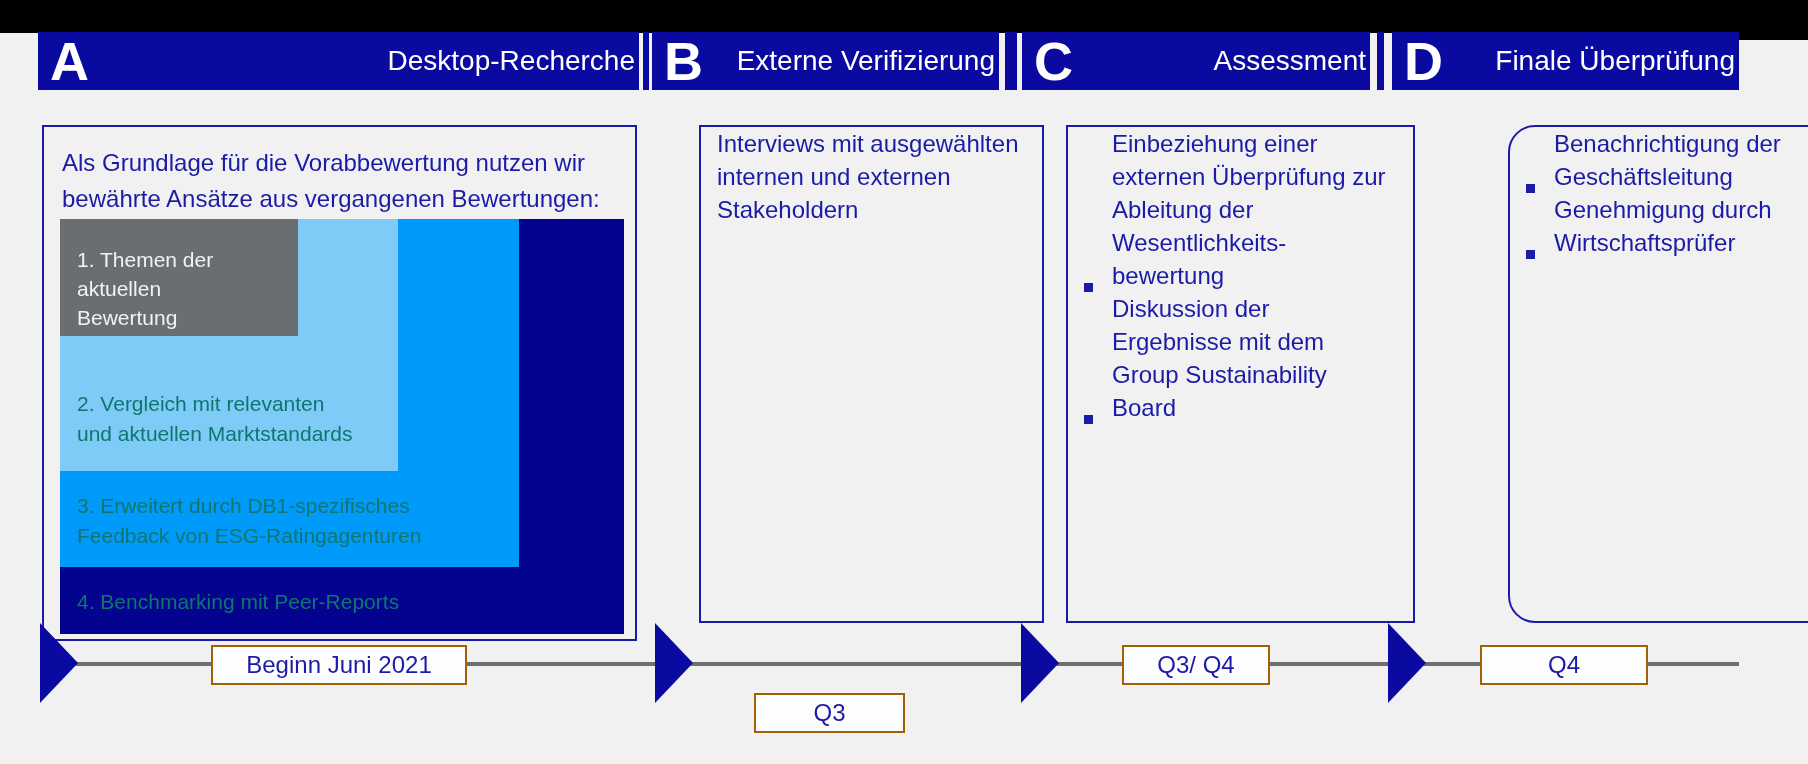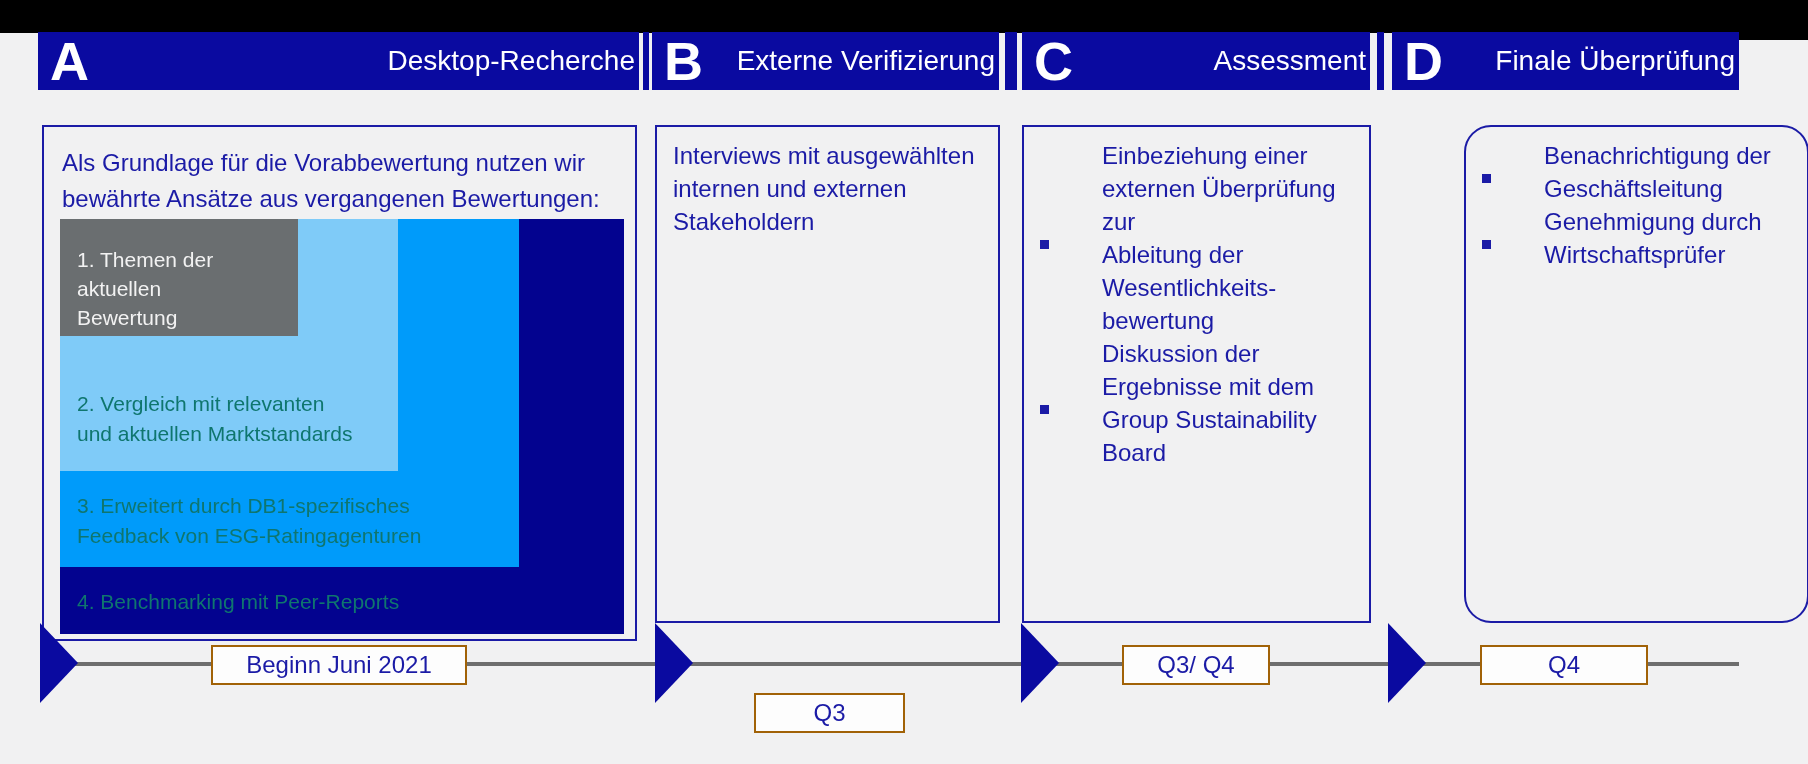--- a/index.html
+++ b/index.html
@@ -28,22 +28,22 @@
   .layer-navy{width:564px;height:415px;background:#03038F;}
   .layer-azure{width:459px;height:348px;background:#009BFA;}
   .layer-light{width:338px;height:252px;background:#7FCBF8;}
   .layer-gray{width:238px;height:117px;background:#6A6E70;}
   .layer-label{position:absolute;left:17px;color:#0f766e;font-size:21px;line-height:30px;white-space:pre-line;}
   .lt1{top:26px;line-height:29px;color:#F2F2F2;}
   .lt2{top:170px;}
   .lt3{top:272px;}
   .lt4{top:368px;}
   
-  .pad-box{padding:12px 14px 0 16px;}
-  .bullet-row{display:flex;align-items:center;gap:34px;}
+  .pad-box{padding:0 14px 0 16px;margin-left:44px;}
+  .bullet-row{display:flex;align-items:flex-end;}
   .bullet-sq{flex:none;width:9px;height:9px;background:#1B1BA6;margin-top:12px;}
   .bullet-text{margin-left:19px;}
   
   .tl-line{left:45px;top:662px;width:1694px;height:4px;background:#6E6E6E;}
   .tl-arrow{width:0;height:0;top:623px;
     border-top:40px solid transparent;border-bottom:40px solid transparent;
     border-left:38px solid #0A0AA0;}
   .tl-label{top:645px;height:40px;background:#FDFDFD;border:2px solid #a16207;box-sizing:border-box;
     color:#1B1BA6;font-size:24px;display:flex;align-items:center;justify-content:center;white-space:pre;}
 </style>

